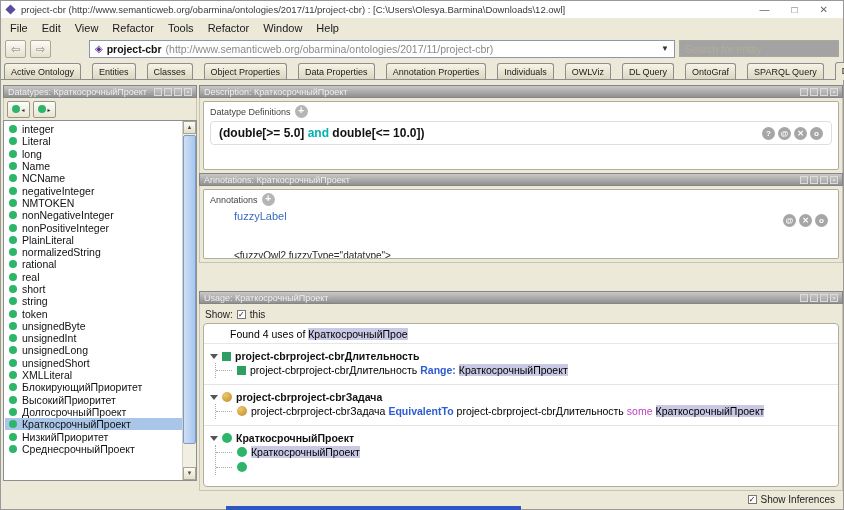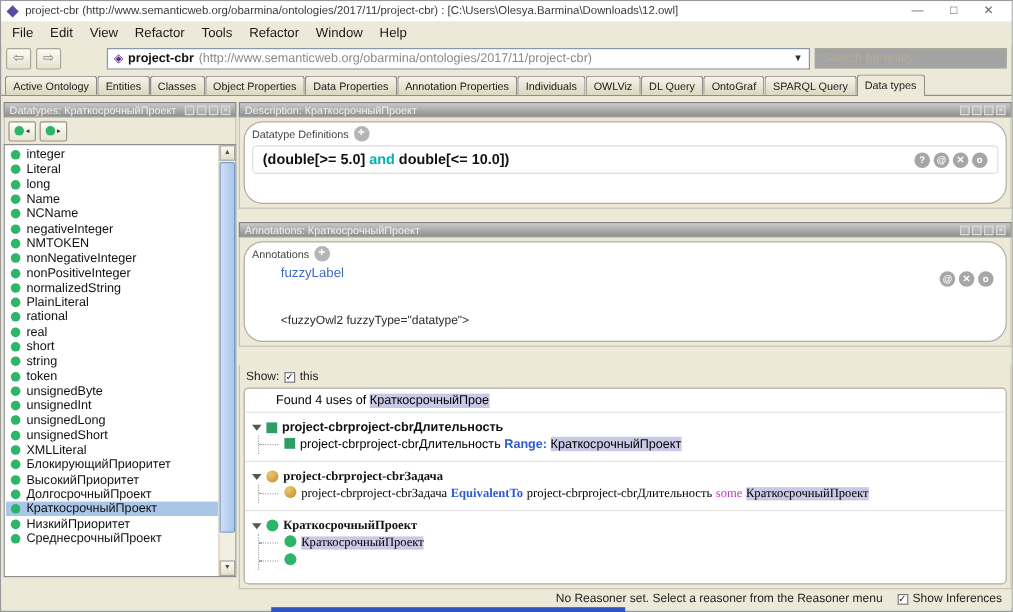--- a/index.html
+++ b/index.html
@@ -30,21 +30,21 @@
                 align-items:center; padding:0 5px; font-size:10.5px; margin-left:34px; overflow:hidden; white-space:nowrap; }
   .onto-icon { color:#5b2d91; font-size:10px; margin-right:4px; }
   .onto-name { font-weight:bold; color:#111; margin-right:4px; }
   .onto-iri { color:#8a8a8a; }
   .combo-arrow { margin-left:auto; font-size:8px; color:#333; padding-left:4px; }
   .search-input { width:160px; height:17px; border:1px solid #aca899; background:#a3a3a3;
                   font-size:10.5px; padding:0 5px; color:#333; font-family:"Liberation Sans", sans-serif; }
   .search-input::placeholder { color:#b3ac99; }
 
   
-  .tabbar { height:20px; display:flex; align-items:flex-end; padding-left:3px; gap:0;
+  .tabbar { height:20px; display:flex; align-items:flex-end; padding-left:3px; gap:11px;
             border-bottom:1px solid #8e8e8e; }
   .tab { font-size:9px; color:#1a1a1a; padding:3px 6px 2px; border:1px solid #8e8e8e; border-bottom:none;
          border-radius:3px 3px 0 0; background:linear-gradient(#f7f4e8,#dcd7c0); white-space:nowrap; }
   .tab.active { background:#ece9d8; margin-bottom:-1px; padding-bottom:4px; }
 
   
   .main { position:absolute; left:0; right:0; top:79px; height:412px; background:#ece9d8; }
 
   .panel-header { height:13px; background:linear-gradient(#c9c9c9,#909090); border:1px solid #858585;
                   color:#efefef; font-size:9px; line-height:12px; padding:0 4px; display:flex; align-items:center; }
@@ -70,51 +70,51 @@
   .scroll-btn { height:13px; width:100%; background:linear-gradient(#fcfbf6,#e3dfcc); border:1px solid #a8a496;
                 font-size:6px; color:#55513f; text-align:center; line-height:11px; }
   .scroll-btn.down { position:absolute; bottom:0; }
   .scroll-thumb { position:absolute; top:14px; bottom:36px; left:0; right:0;
                   background:linear-gradient(90deg,#cfe0f6,#a9c6ec); border:1px solid #7b9bc8; border-radius:2px; }
 
   
   .rpanel { position:absolute; left:198px; width:644px; }
   .rpanel .panel-body { position:absolute; left:0; right:0; top:13px; bottom:0;
                         background:#ece9d8; border:1px solid #c8c4b4; border-top:none; padding:3px; }
-  .white-box { width:100%; height:100%; background:#fff; border:1px solid #b2ae9e; border-radius:16px;
+  .white-box { width:100%; height:100%; background:#fff; border:1px solid #b2ae9e; border-radius:2px;
                position:relative; padding:3px 6px; overflow:hidden; }
   .section-label { font-size:9px; color:#444; display:flex; align-items:center; gap:4px; }
   .add-btn { width:13px; height:13px; border-radius:50%; background:#b5b5b5; color:#fff;
              font-size:10px; line-height:12px; text-align:center; font-weight:bold; flex:none; }
   .circle-btns { display:flex; gap:3px; }
   .circle-btn { width:13px; height:13px; border-radius:50%; background:#a6a6a6; color:#fff;
                 font-size:8px; line-height:13px; text-align:center; font-weight:bold; }
 
   .desc-panel { top:5px; height:89px; }
   .def-row { margin-top:3px; border:1px solid #dedede; border-radius:4px; height:24px;
              display:flex; align-items:center; padding:0 8px; }
   .def-expr { font-size:12px; font-weight:bold; color:#111; white-space:nowrap; }
   .kw-and { color:#00b2b2; }
   .def-row .circle-btns { margin-left:auto; }
 
-  .ann-panel { top:105px; height:104px; }
+  .ann-panel { top:93px; height:90px; }
   .ann-prop { font-size:11px; color:#3a6bc4; margin:4px 0 3px 24px; }
   .ann-xml { margin-left:24px; font-size:10px; color:#2a2a2a; line-height:12.5px; white-space:pre; }
   .ann-panel .circle-btns { position:absolute; top:24px; right:10px; }
 
   .usage-panel { top:211px; height:200px; }
   .show-row { height:15px; display:flex; align-items:center; gap:4px; font-size:10px; color:#222; padding:1px 2px; }
   .checkbox { width:9px; height:9px; background:#fff; border:1px solid #777; font-size:8px;
               line-height:8px; text-align:center; color:#111; flex:none; }
   .usage-list { position:absolute; left:3px; right:3px; top:19px; bottom:3px; background:#fff;
                 border:1px solid #b2ae9e; border-radius:4px; padding:3px 0; font-size:10.5px; overflow:hidden; }
   .found-row { padding:1px 0 3px 26px; border-bottom:1px solid #e6e6e6; margin-bottom:2px; white-space:nowrap; }
   .hl { background:#c9c9e6; }
   .grp { padding-top:3px; }
-  .grp + .grp { border-top:1px solid #e4e4e4; margin-top:6px; padding-top:5px;font-family:Liberation Serif, serif; }
+  .grp + .grp { border-top:1px solid #e4e4e4; margin-top:6px; padding-top:5px; }
   .grp-header { display:flex; align-items:center; gap:4px; padding-left:6px; height:14px;
                 font-weight:bold; color:#111; white-space:nowrap; }
   .tri { width:0; height:0; border-left:4px solid transparent; border-right:4px solid transparent;
          border-top:5px solid #555; flex:none; }
   .icon-sq { width:9px; height:9px; background:#2f9e62; flex:none; }
   .icon-amber { width:10px; height:10px; border-radius:50%;
                 background:radial-gradient(circle at 35% 30%, #ecc868, #c08a2e); flex:none; }
   .icon-green { width:10px; height:10px; border-radius:50%; background:#2db56a; flex:none; }
   .grp-children { margin-left:11px; border-left:1px dotted #a8a8a8; }
   .grp-row { position:relative; padding-left:21px; height:15px; line-height:15px; white-space:nowrap; }
@@ -269,26 +269,26 @@
               <span>nonNegativeInteger</span>
             </div>
 
             <div class="dt-item">
               <span class="dot"></span>
               <span>nonPositiveInteger</span>
             </div>
 
             <div class="dt-item">
               <span class="dot"></span>
+              <span>PlainLiteral</span>
+            </div>
+
+            <div class="dt-item">
+              <span class="dot"></span>
               <span>normalizedString</span>
-            </div>
-
-            <div class="dt-item">
-              <span class="dot"></span>
-              <span>PlainLiteral</span>
             </div>
 
 
             <div class="dt-item">
               <span class="dot"></span>
               <span>rational</span>
             </div>
 
             <div class="dt-item">
               <span class="dot"></span>
@@ -437,20 +437,29 @@
 
               <span class="circle-btn">✕</span>
 
               <span class="circle-btn">o</span>
             </span>
         </div>
       </div>
     </div>
 
     <div class="rpanel usage-panel">
+      <div class="panel-header">
+        <span>Usage: КраткосрочныйПроект</span>
+        <span class="header-icons">
+          <span class="hicon"></span>
+          <span class="hicon"></span>
+          <span class="hicon"></span>
+          <span class="hicon">×</span>
+        </span>
+      </div>
       <div class="panel-body">
         <div class="show-row">
           <span>Show:</span>
           <span class="checkbox">✓</span>
           <span>this</span>
         </div>
         <div class="usage-list">
           <div class="found-row">
             <span>Found 4 uses of </span><span class="hl">КраткосрочныйПрое</span>
           </div>
@@ -496,21 +505,20 @@
               </div>
             </div>
           </div>
 
         </div>
       </div>
     </div>
   </div>
 
   <div class="statusbar">
-    <span>No Reasoner set. Select a reasoner from the Reasoner menu</span>
     <span class="status-infer">
       <span class="checkbox">✓</span>
       <span>Show Inferences</span>
     </span>
   </div>
 
   <div class="taskbar-strip"></div>
 </div>
 
 </body></html>

